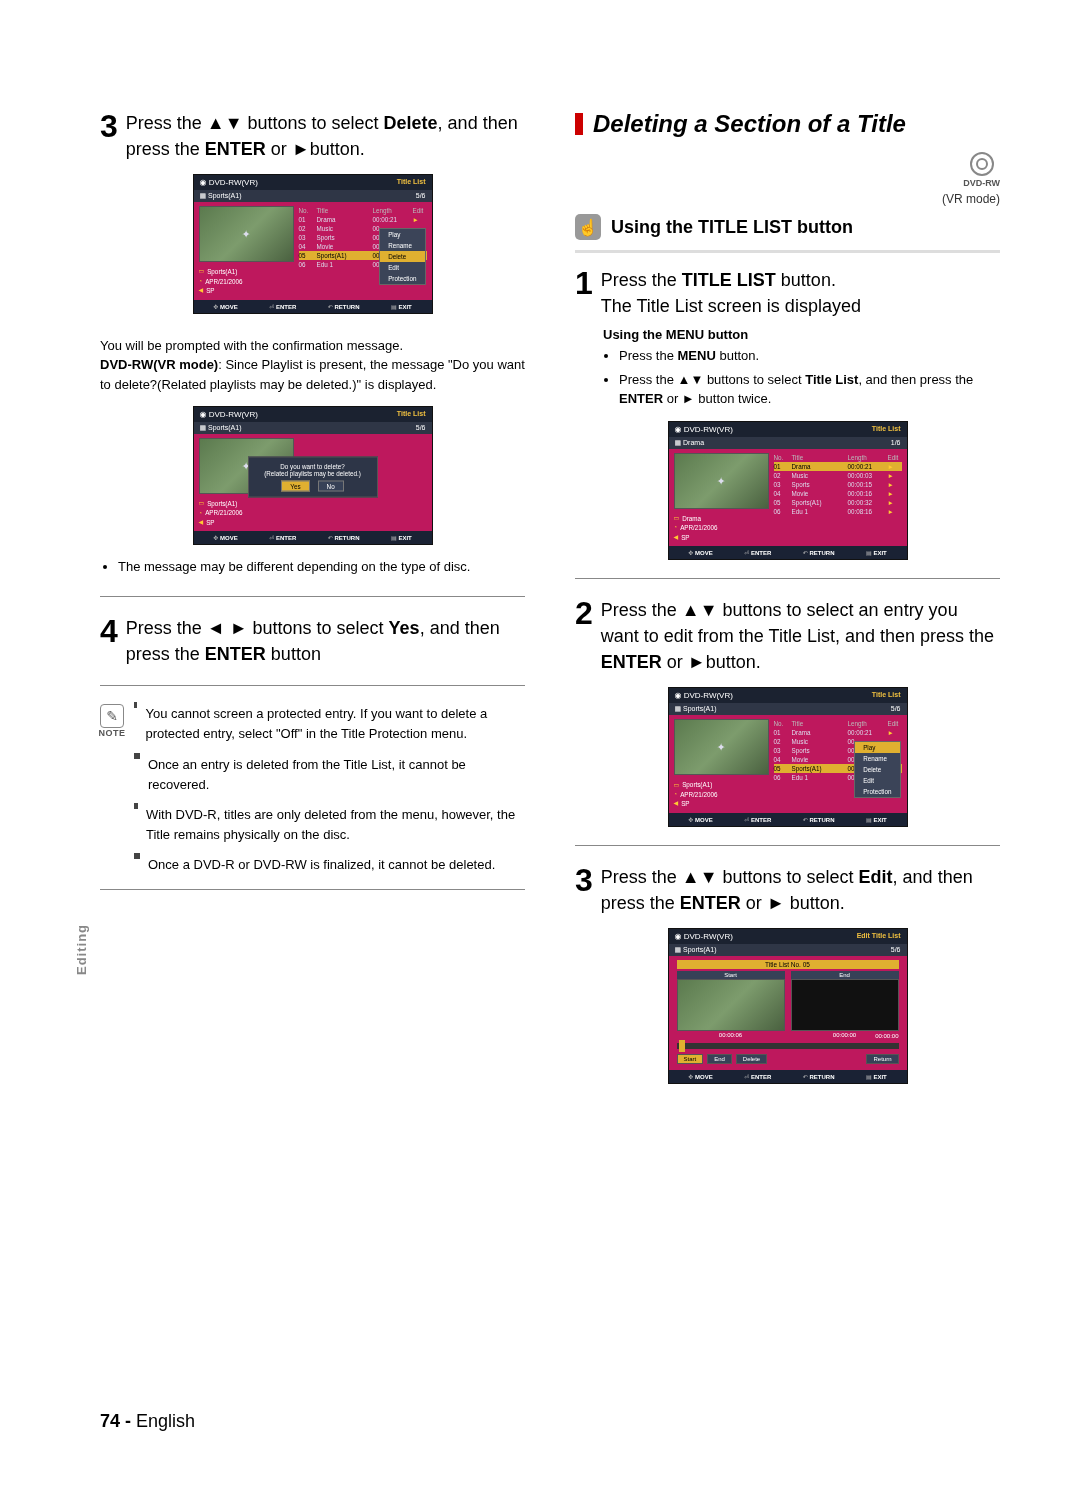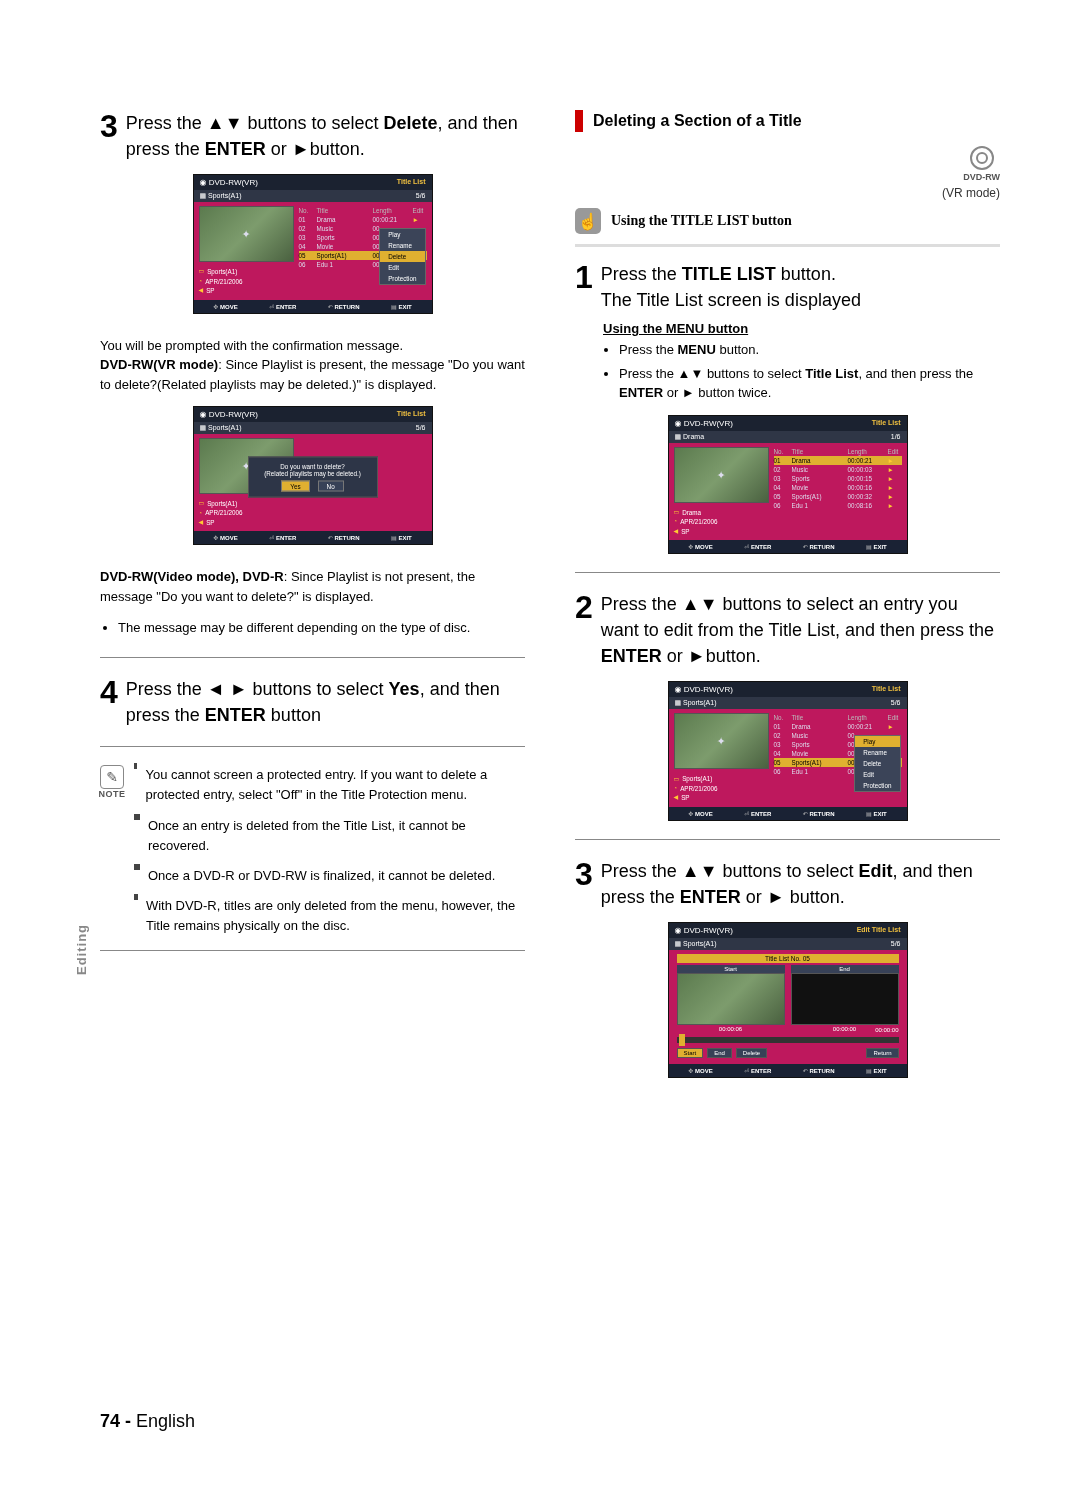--- a/index.html
+++ b/index.html
@@ -7,30 +7,30 @@
   .page { width: 1080px; height: 1487px; margin: 0 auto; position: relative; padding: 110px 80px 60px 100px; }
   .cols { display: flex; gap: 50px; }
   .col { flex: 1; min-width: 0; }
   .step-row { display: flex; align-items: flex-start; gap: 8px; }
   .step-num { font-size: 32px; font-weight: bold; line-height: 1; }
   .step-text { font-size: 18px; line-height: 1.45; flex: 1; }
   .step-text b { font-weight: bold; }
   .arrows { font-family: inherit; }
   .section-bar { display: flex; align-items: center; gap: 10px; margin-bottom: 10px; }
   .section-bar .tick { width: 8px; height: 22px; background: #c00; }
-  .section-bar h2 { font-size: 16px; font-weight: bold; }
+  .section-bar h2 { font-size: 24px; font-weight: bold; font-style: italic; }
   .followtext { font-size: 13px; line-height: 1.45; }
   .disc-badge { text-align: right; margin: 14px 0 8px 0; }
   .disc-badge .icon { display: inline-flex; flex-direction: column; align-items: center; }
   .disc-badge .circle { width: 24px; height: 24px; border: 2px solid #888; border-radius: 50%; position: relative; }
   .disc-badge .circle::after { content: ""; position: absolute; width: 8px; height: 8px; border-radius: 50%; border: 2px solid #888; top: 50%; left: 50%; transform: translate(-50%,-50%); }
   .disc-badge .lbl { font-size: 9px; color: #555; font-weight: bold; margin-top: 2px; }
   .disc-badge .mode { font-size: 12px; color: #333; margin-top: 4px; text-align: right; }
   .subhead-row { display: flex; align-items: center; gap: 10px; margin: 6px 0 10px 0; }
-  .subhead-row h3 { font-size: 14px; font-weight: bold; font-family: Liberation Serif, serif; }
+  .subhead-row h3 { font-size: 18px; font-weight: bold; }
   .small-icon { width: 26px; height: 26px; border-radius: 5px; background: #999; color: #fff; display: flex; align-items: center; justify-content: center; font-size: 16px; }
   .grey-divider { height: 3px; background: #ddd; margin: 6px 0 14px 0; }
   .hr { border: 0; border-top: 1px solid #888; margin: 18px 0; }
   .para { font-size: 13px; line-height: 1.5; }
   .bullets { margin-left: 18px; font-size: 13px; line-height: 1.6; }
   .bullets li { margin-bottom: 2px; }
   .note-row { display: flex; gap: 8px; align-items: flex-start; margin-top: 14px; }
   .note-icon { width: 24px; height: 24px; border: 1.5px solid #888; border-radius: 4px; display: flex; align-items: center; justify-content: center; font-size: 14px; color: #555; }
   .note-label { font-size: 9px; font-weight: bold; color: #555; letter-spacing: .5px; text-align: center; width: 28px; margin-left: -2px; }
   .note-list { flex: 1; font-size: 13px; line-height: 1.55; }
@@ -84,21 +84,21 @@
   .osd.edit .frame.blank .fimg { background:#111; }
   .osd.edit .frame .ftime { font-size:6px; text-align:center; padding:1px 0; }
   .osd.edit .timeline { margin:4px 0 3px; }
   .osd.edit .bar { height:6px; background:#333; position:relative; }
   .osd.edit .bar .cursor { position:absolute; left:2px; top:-3px; width:6px; height:12px; background:#e0b030; }
   .osd.edit .bar .total { position:absolute; right:0; top:-10px; font-size:6px; }
   .osd.edit .ctrls { display:flex; justify-content:space-between; font-size:6px; padding:2px 0 4px; }
   .osd.edit .ctrls .c { background:#374157; padding:1px 6px; border:1px solid #555; }
   .osd.edit .ctrls .c.sel { background:#e0b030; color:#000; }
 
-  .subheading { font-size: 13px; font-weight: bold; margin: 8px 0 4px; text-decoration: underline; }
+  .subheading { font-size: 13px; font-weight: bold; margin: 8px 0 4px; }
   .bodylist { margin-left: 16px; font-size: 13px; line-height: 1.5; }
   .bodylist li { margin-bottom: 4px; }
 </style>
 </head>
 <body>
 
 <div class="page">
 
   <div class="side-tab">Editing</div>
 
@@ -242,23 +242,20 @@
           </div>
         </div>
         <div class="navbar">
             <span>✥ <b>MOVE</b></span>
             <span>⏎ <b>ENTER</b></span>
             <span>↶ <b>RETURN</b></span>
             <span>▤ <b>EXIT</b></span>
           </div>
       </div>
 
-      <p class="para" style="margin-top:22px">
-        <b>DVD-RW(Video mode), DVD-R</b><span>:  Since Playlist is not present, the message "Do you want to delete?" is displayed.</span>
-      </p>
 
       <ul class="bullets" style="margin-top:12px">
         <li>The message may be different depending on the type of disc.</li>
       </ul>
 
       <hr class="hr">
 
       <div class="step-row">
         <div class="step-num">4</div>
         <div class="step-text">
@@ -277,25 +274,25 @@
           <div class="note-item">
               <span class="sq"></span>
               <span>You cannot screen a protected entry. If you want to delete a protected entry, select "Off" in the Title Protection menu.</span>
             </div>
           <div class="note-item">
               <span class="sq"></span>
               <span>Once an entry is deleted from the Title List, it cannot be recovered.</span>
             </div>
           <div class="note-item">
               <span class="sq"></span>
-              <span>Once a DVD-R or DVD-RW is finalized, it cannot be deleted.</span>
+              <span>With DVD-R, titles are only deleted from the menu, however, the Title remains physically on the disc.</span>
             </div>
           <div class="note-item">
               <span class="sq"></span>
-              <span>With DVD-R, titles are only deleted from the menu, however, the Title remains physically on the disc.</span>
+              <span>Once a DVD-R or DVD-RW is finalized, it cannot be deleted.</span>
             </div>
         </div>
       </div>
       <hr class="hr" style="margin-top:4px">
     </div>
 
     <div class="col">
 
       <div class="section-bar">
         <div class="tick"></div>

